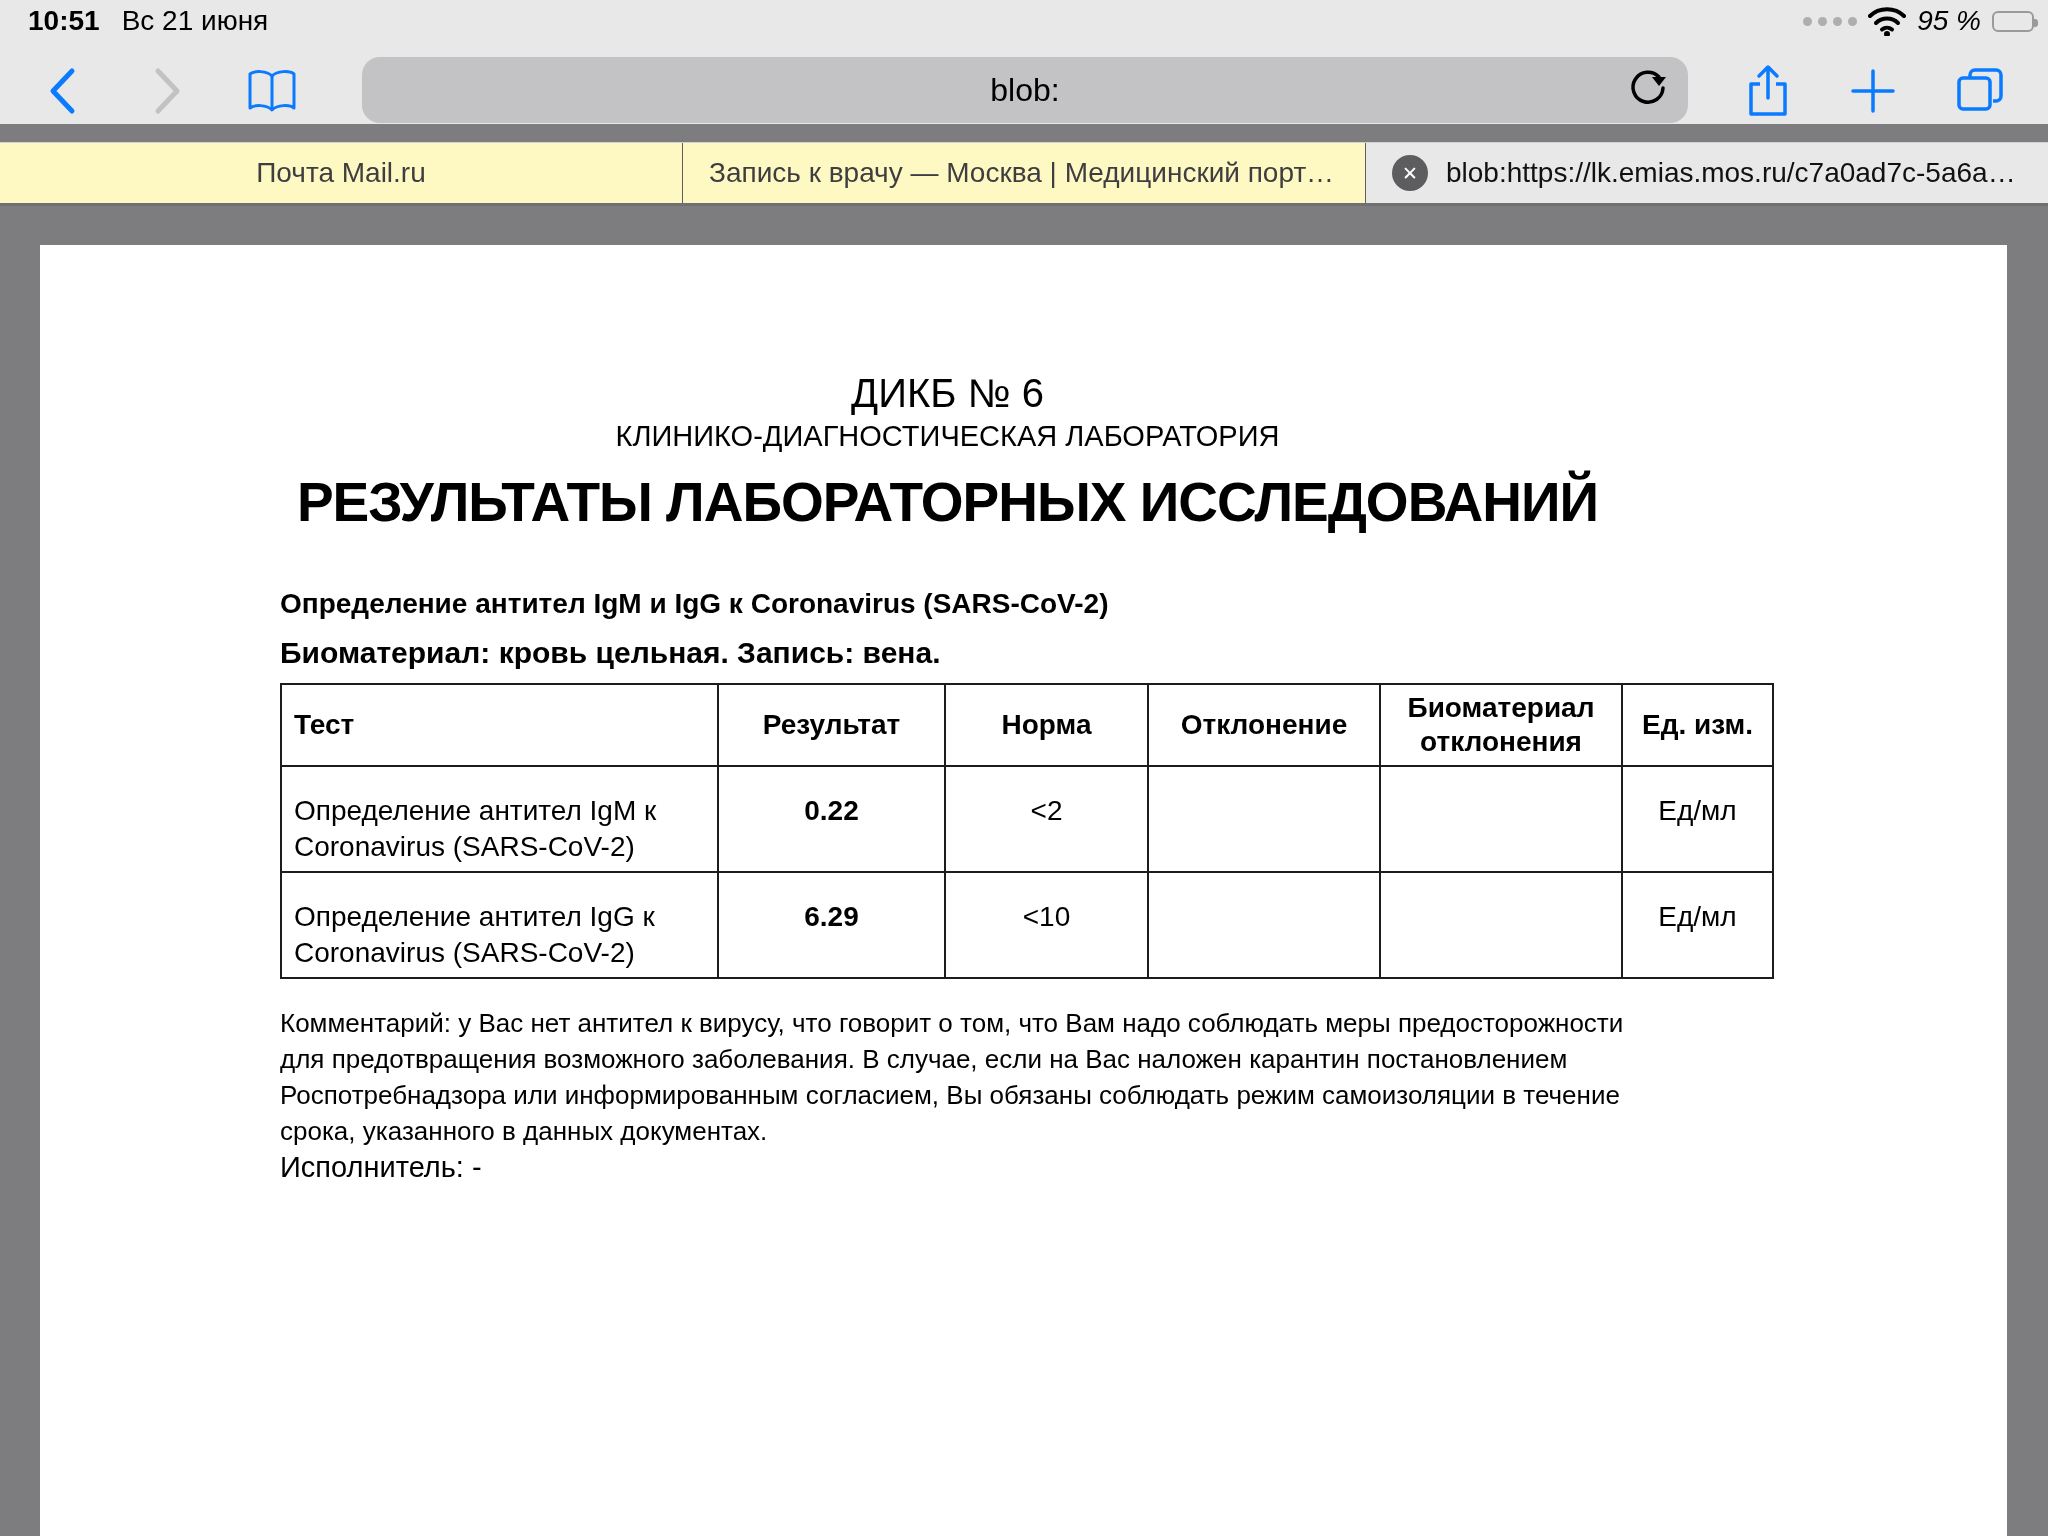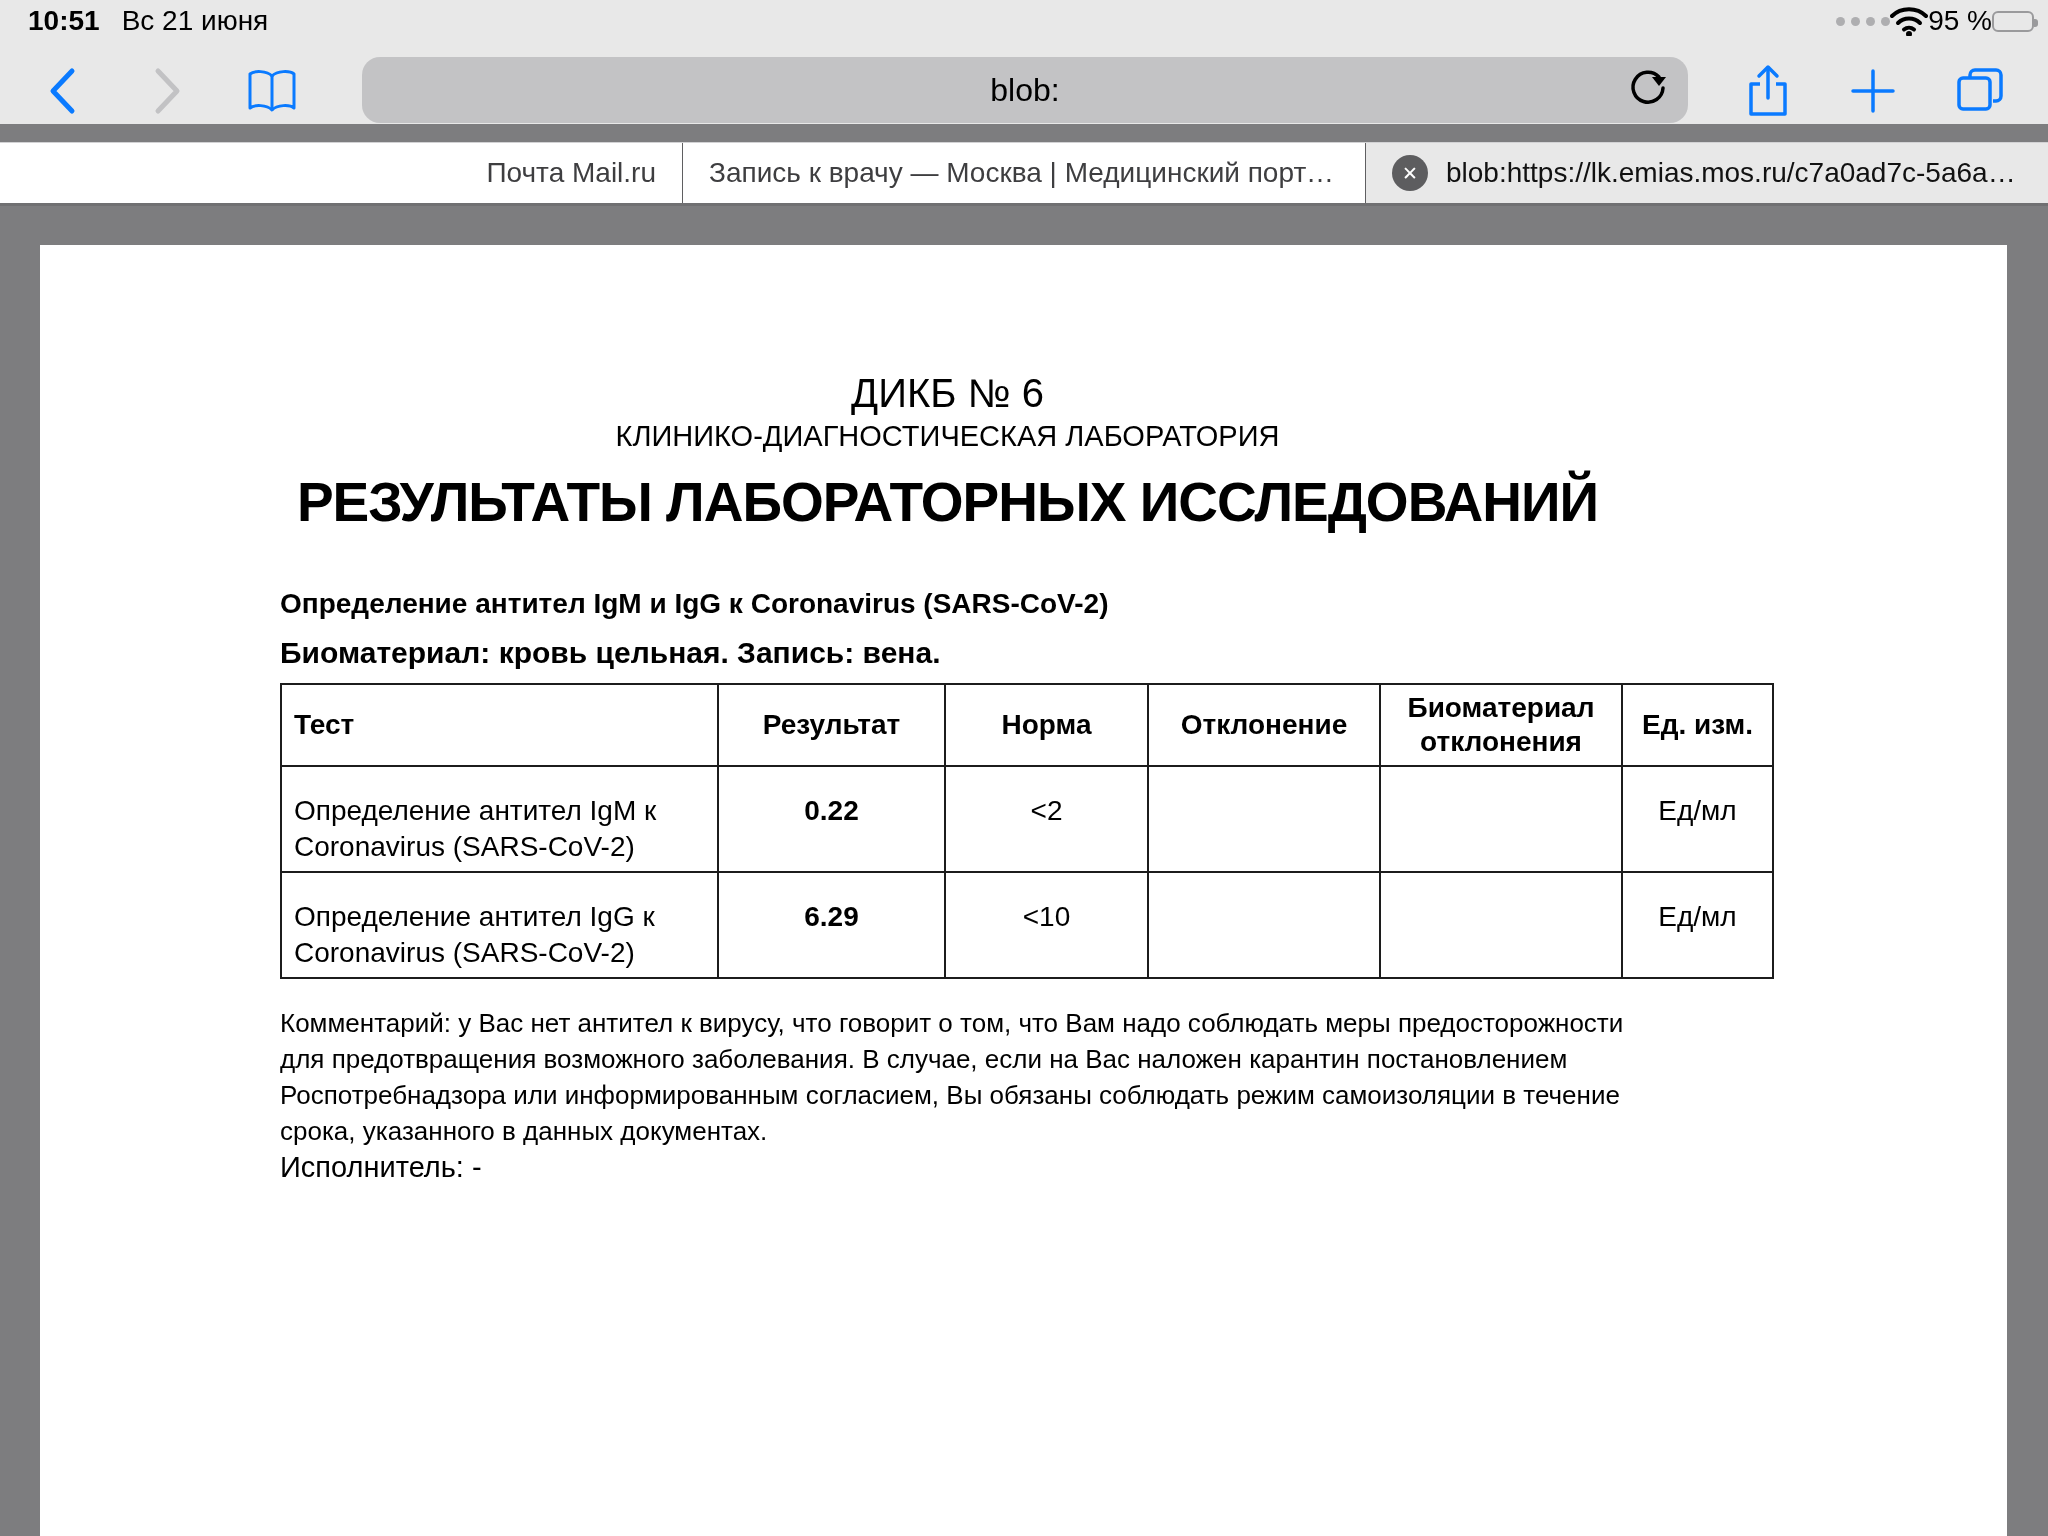--- a/index.html
+++ b/index.html
@@ -6,37 +6,37 @@
   html,body { width:2048px; height:1536px; overflow:hidden; }
   body { font-family:"Liberation Sans", sans-serif; background:#7d7d7f; position:relative; }
 
   
   .chrome { position:absolute; left:0; top:0; width:2048px; height:124px; background:#e8e8e8; }
 
   .statusbar { position:absolute; left:0; top:0; width:2048px; height:40px; }
   .status-left { position:absolute; left:28px; top:4px; height:34px; display:flex; align-items:center; gap:22px; }
   .status-time { font-size:28px; font-weight:700; color:#000; }
   .status-date { font-size:28px; font-weight:400; color:#000; }
-  .status-right { position:absolute; right:14px; top:4px; height:34px; display:flex; align-items:center; gap:0; }
+  .status-right { position:absolute; right:14px; top:4px; height:34px; display:flex; align-items:center; gap:11px;font-style:italic; }
   .cell-dots { display:flex; gap:6px; }
   .cell-dots i { width:9px; height:9px; border-radius:50%; background:#aeaeb0; }
   .battery-pct { font-size:28px; color:#000; }
   .battery { position:relative; width:42px; height:21px; border:2px solid #9a9a9c; border-radius:6px; padding:2px; }
   .battery .fill { width:94%; height:100%; background:#000; border-radius:2px; }
   .battery .tip { position:absolute; right:-6px; top:6px; width:4px; height:8px; background:#9a9a9c; border-radius:0 3px 3px 0; }
 
   .toolbar { position:absolute; left:0; top:40px; width:2048px; height:102px; }
   .tb-btn { position:absolute; top:0; height:102px; display:flex; align-items:center; justify-content:center; width:80px; background:none; border:none; cursor:pointer; }
   .urlbar { position:absolute; left:362px; top:17px; width:1326px; height:66px; background:#c3c3c5; border-radius:18px; display:flex; align-items:center; justify-content:center; }
   .url-text { font-size:32px; color:#000; }
   .reload-btn { position:absolute; right:12px; top:10px; width:56px; height:46px; border:none; background:none; display:flex; align-items:center; justify-content:center; cursor:pointer; }
 
   
   .tabbar { position:absolute; left:0; top:142px; width:2048px; height:64px; display:flex; border-top:1px solid #d2d2d4; border-bottom:3px solid #707072; }
-  .tab { flex:1 1 0; min-width:0; background:#ffffff; display:flex; align-items:center; justify-content:flex-end; padding:0 26px; cursor:pointer; }
+  .tab { flex:1 1 0; min-width:0; background:#fef9c3; display:flex; align-items:center; justify-content:center; padding:0 26px; cursor:pointer; }
   .tab + .tab { border-left:1px solid #5f5f61; }
   .tab.active { background:#e8e8e8; justify-content:flex-start; gap:18px; }
   .tab-label { font-size:28px; color:#3e3e40; white-space:nowrap; overflow:hidden; text-overflow:ellipsis; }
   .tab.active .tab-label { color:#111; }
   .tab-close { width:36px; height:36px; min-width:36px; border-radius:50%; background:#5d5d5f; color:#fff; font-size:19px; display:flex; align-items:center; justify-content:center; border:none; cursor:pointer; }
 
   
   .content { position:absolute; left:0; top:209px; width:2048px; height:1327px; background:#7d7d7f; }
   .page { position:absolute; left:40px; top:36px; width:1967px; height:1291px; background:#fff; }
   .doc { padding:88px 0 0 240px; color:#000; }

